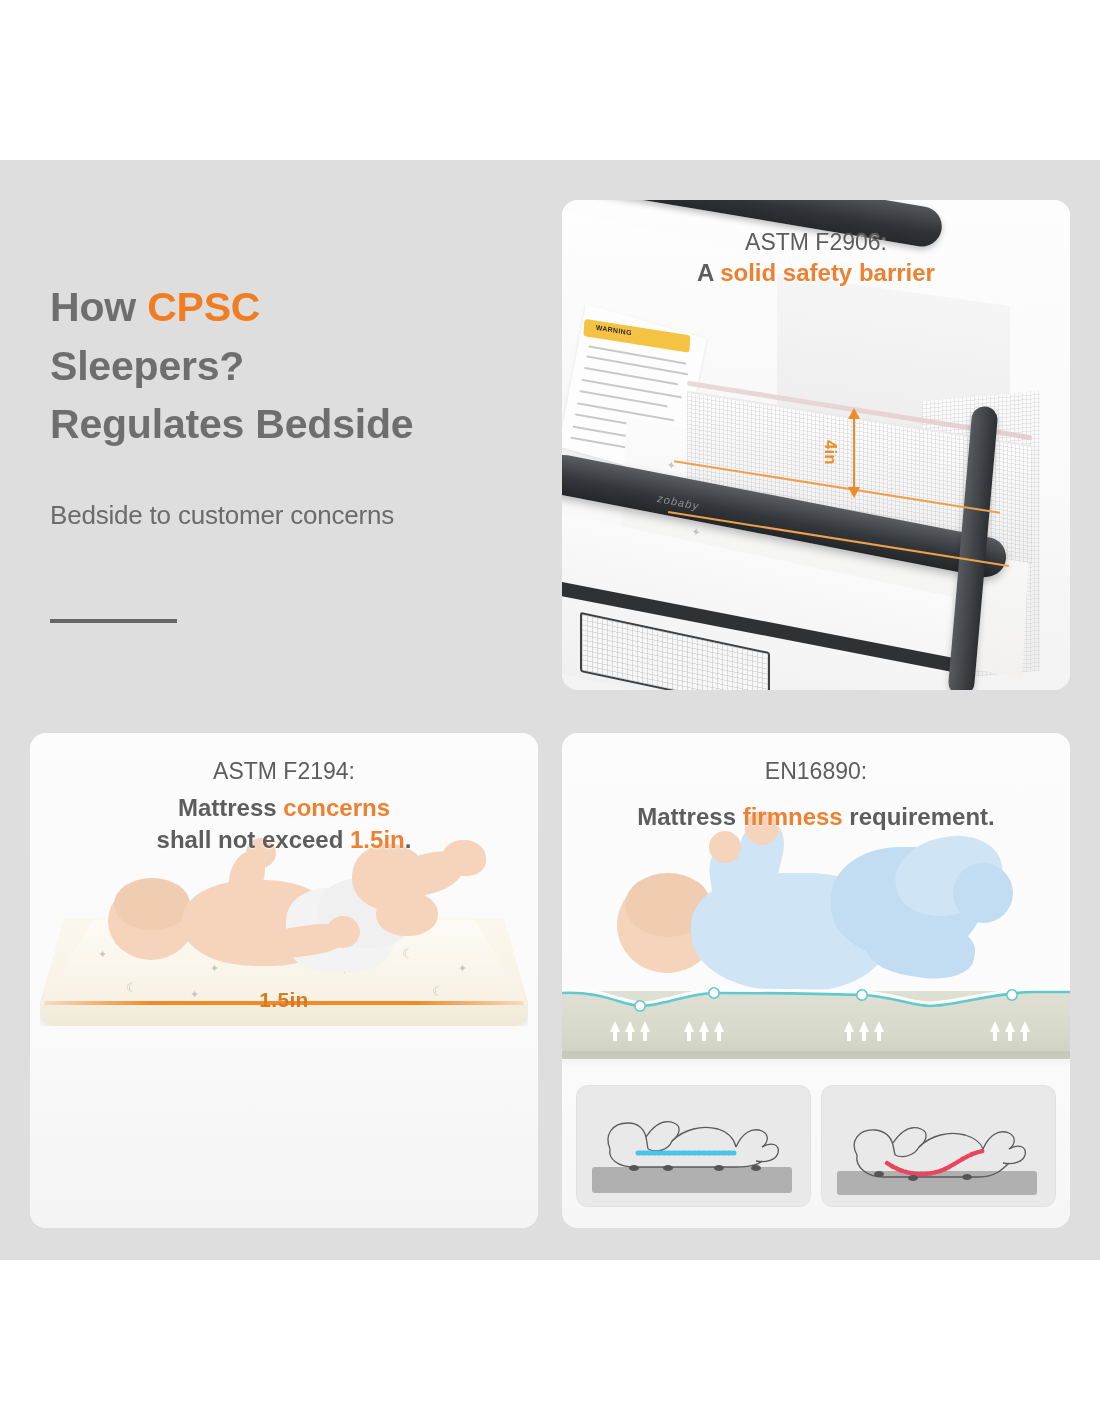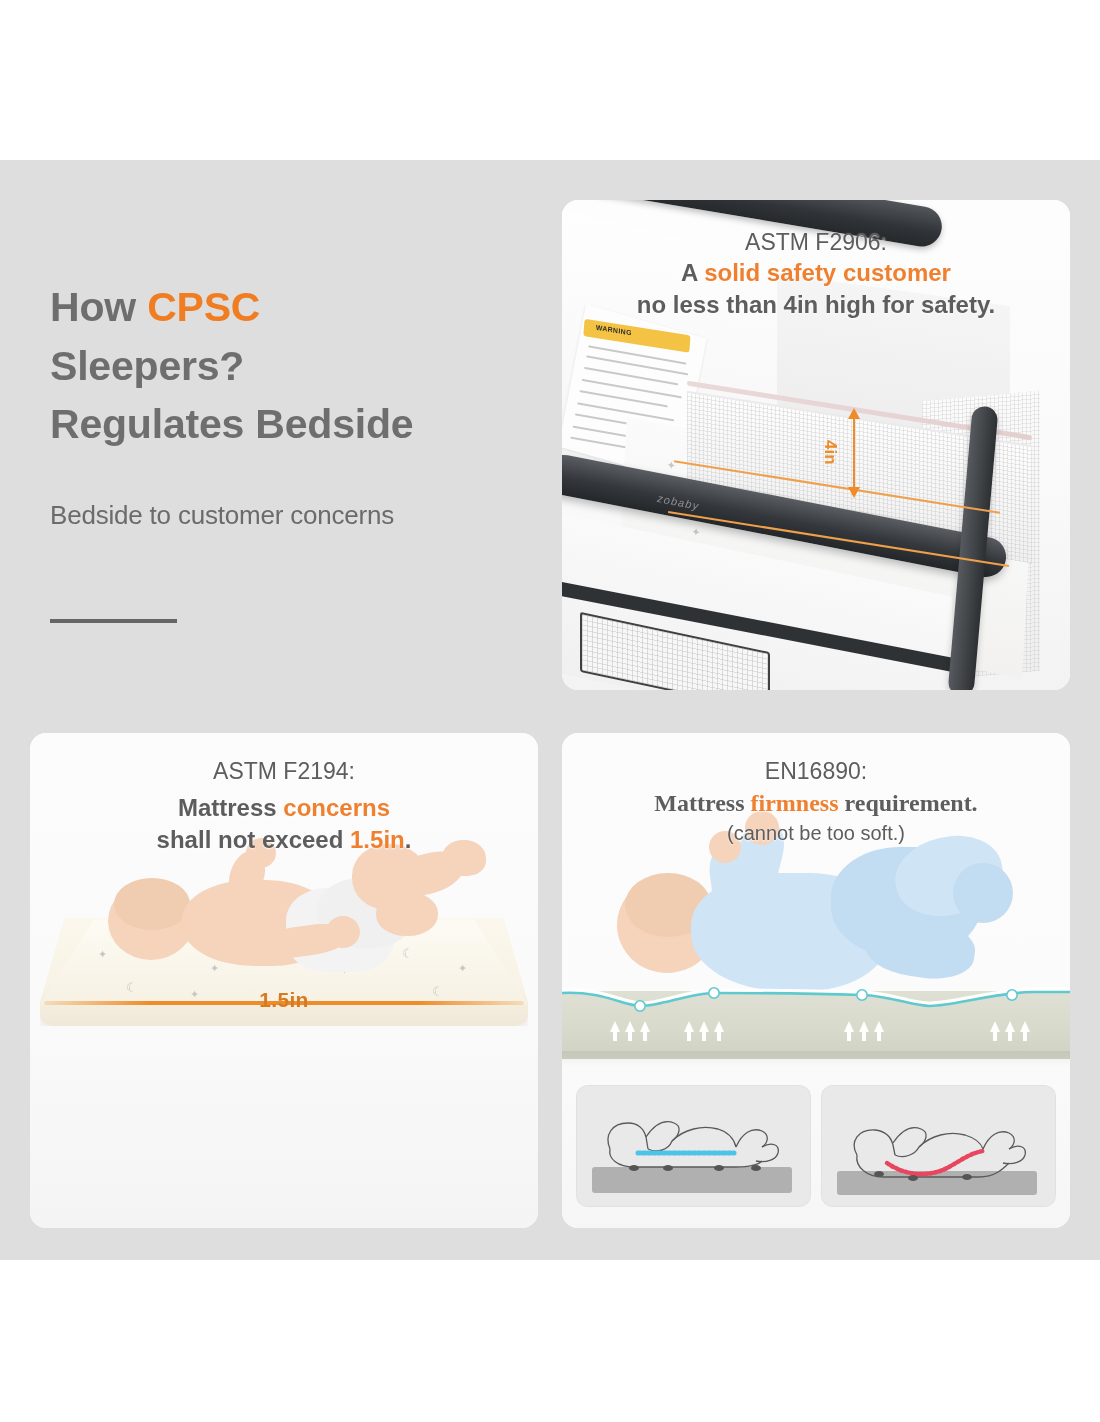--- a/index.html
+++ b/index.html
@@ -225,23 +225,22 @@
       <div class="ah-up"></div>
         <div class="shaft"></div>
         <div class="ah-dn"></div>
     </div>
     <div id="dim-text" data-name="dimension-label-4in">4in</div>
   </div>
 
   <div class="cap" style="top:28px;" data-name="caption-safety-barrier">
     <div class="l1" data-name="caption-standard-astm-f2906">ASTM F2906:</div>
     <div class="l2">
-      <span data-name="caption-barrier-prefix">A </span><span class="orange" data-name="caption-barrier-accent">solid safety customer</span>
-    </div>
-    <div class="l3" data-name="caption-barrier-line3">no less than 4in high for safety.</div>
+      <span data-name="caption-barrier-prefix">A </span><span class="orange" data-name="caption-barrier-accent">solid safety barrier</span>
+    </div>
   </div>
 </div>
 
 <div class="card" id="card-thickness" data-name="panel-mattress-thickness">
   <div class="photo" id="mat-photo" data-name="mattress-product-photo">
 
     <div id="mattress" data-name="mattress-body"></div>
     <div id="mat-top" data-name="mattress-top-surface">
       <span class="star" style="left:58px;top:30px;">✦</span>
       <span class="moon" style="left:108px;top:20px;">☾</span>
@@ -386,18 +385,17 @@
           <ellipse cx="58" cy="89" rx="5" ry="3"></ellipse>
           <ellipse cx="92" cy="93" rx="5" ry="3"></ellipse>
           <ellipse cx="146" cy="92" rx="5" ry="3"></ellipse>
         </g>
       </svg>
     </div>
   </div>
 
   <div class="cap" style="top:24px;" data-name="caption-mattress-firmness">
     <div class="l1" data-name="caption-standard-en16890">EN16890:</div>
-    <div class="l2" style="margin-top:2px;font-family:Liberation Serif, serif;">
+    <div class="l2" style="margin-top:15px;">
       <span data-name="caption-firmness-prefix">Mattress </span><span class="orange" data-name="caption-firmness-accent">firmness</span><span data-name="caption-firmness-suffix"> requirement.</span>
     </div>
-    <div class="small" data-name="caption-firmness-note">(cannot be too soft.)</div>
   </div>
 </div>
 
 </body></html>

